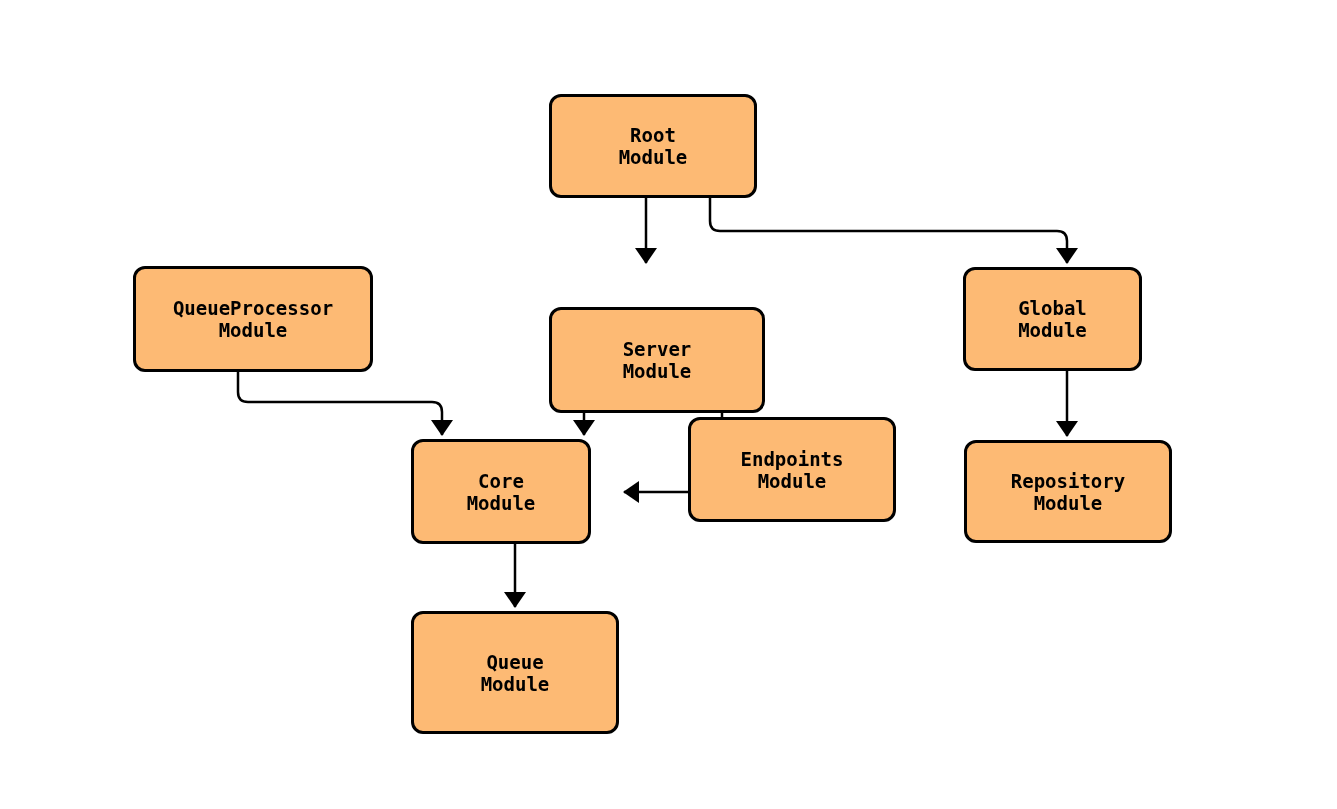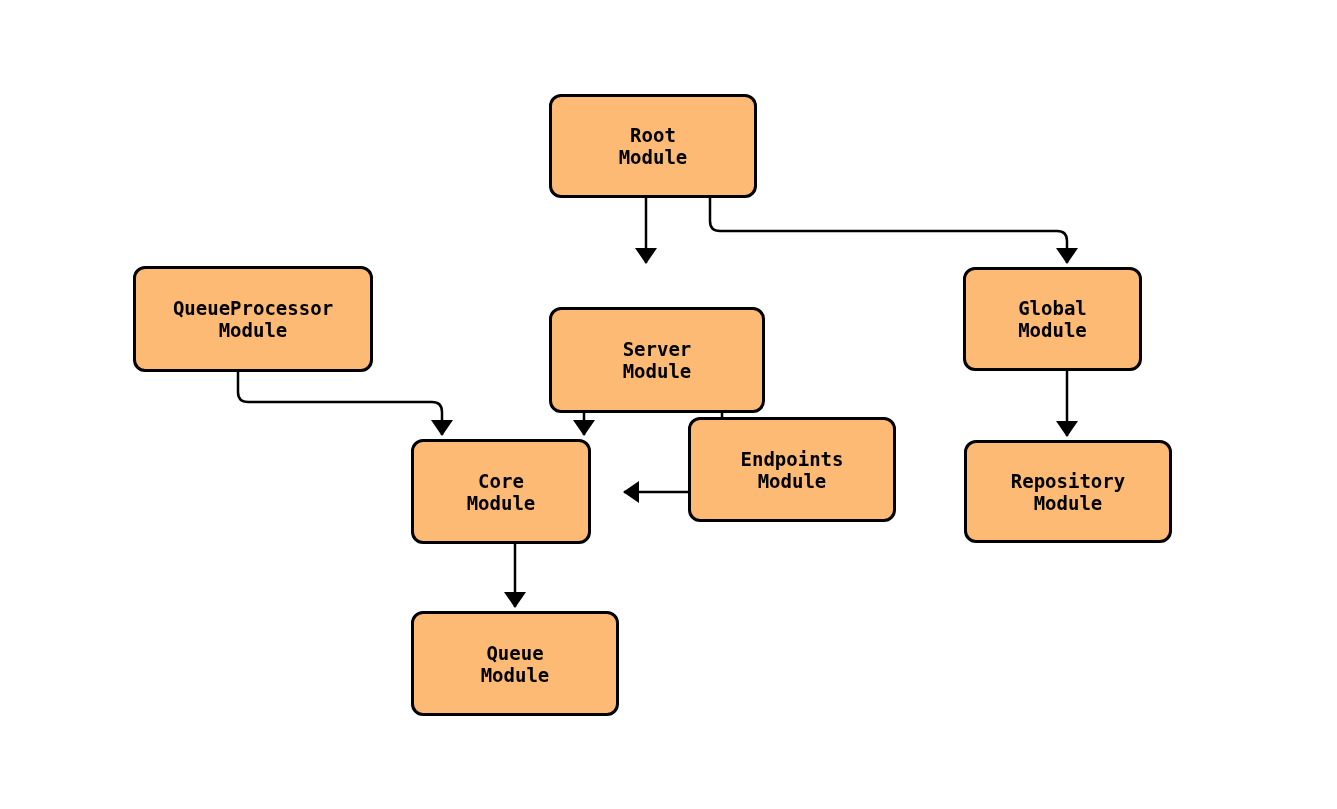--- a/index.html
+++ b/index.html
@@ -91,18 +91,18 @@
         <span class="node-label-line">Module</span>
       </div>
       <div class="node" style="left: 688px; top: 417px; width: 208px; height: 105px;">
         <span class="node-label-line">Endpoints</span>
         <span class="node-label-line">Module</span>
       </div>
       <div class="node" style="left: 964px; top: 440px; width: 208px; height: 103px;">
         <span class="node-label-line">Repository</span>
         <span class="node-label-line">Module</span>
       </div>
-      <div class="node" style="left: 411px; top: 611px; width: 208px; height: 105px;">
+      <div class="node" style="left: 411px; top: 611px; width: 208px; height: 123px;">
         <span class="node-label-line">Queue</span>
         <span class="node-label-line">Module</span>
       </div>
     </div>
 </div>
 
 </body></html>

